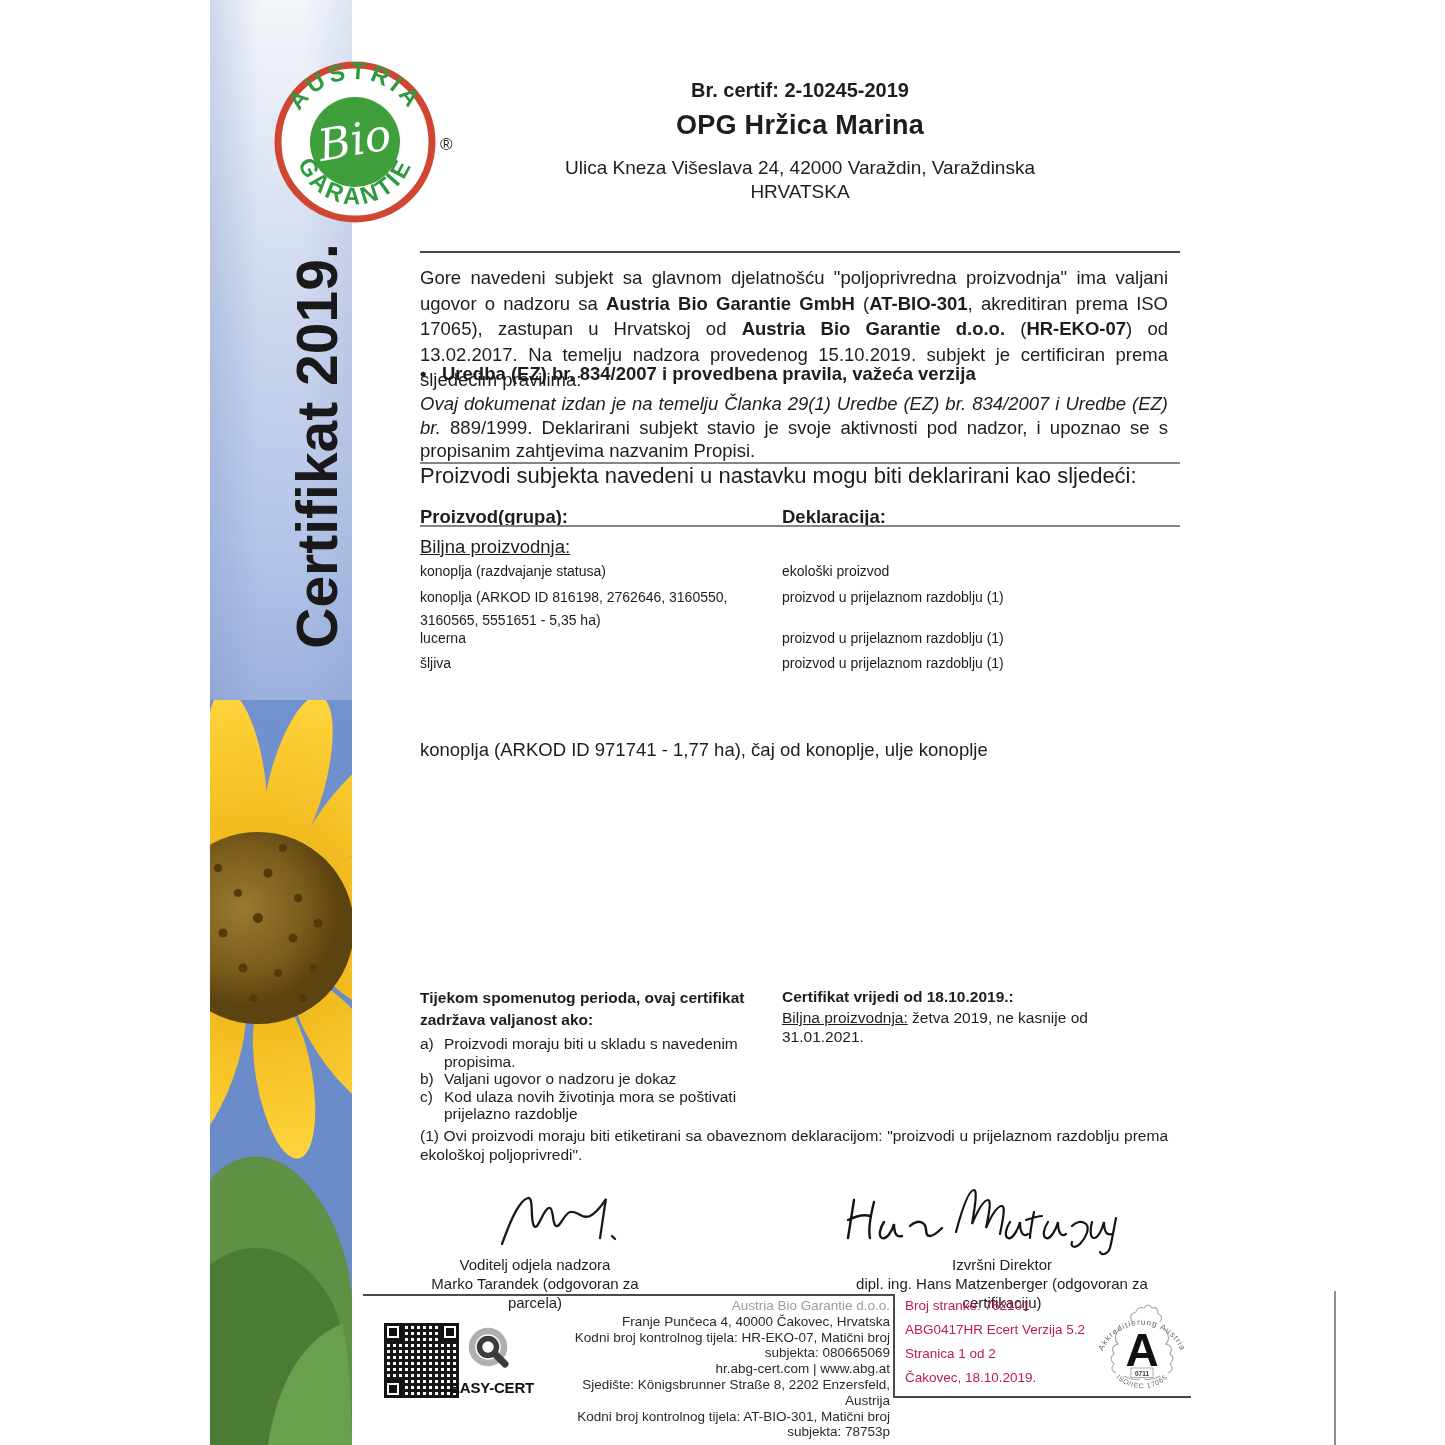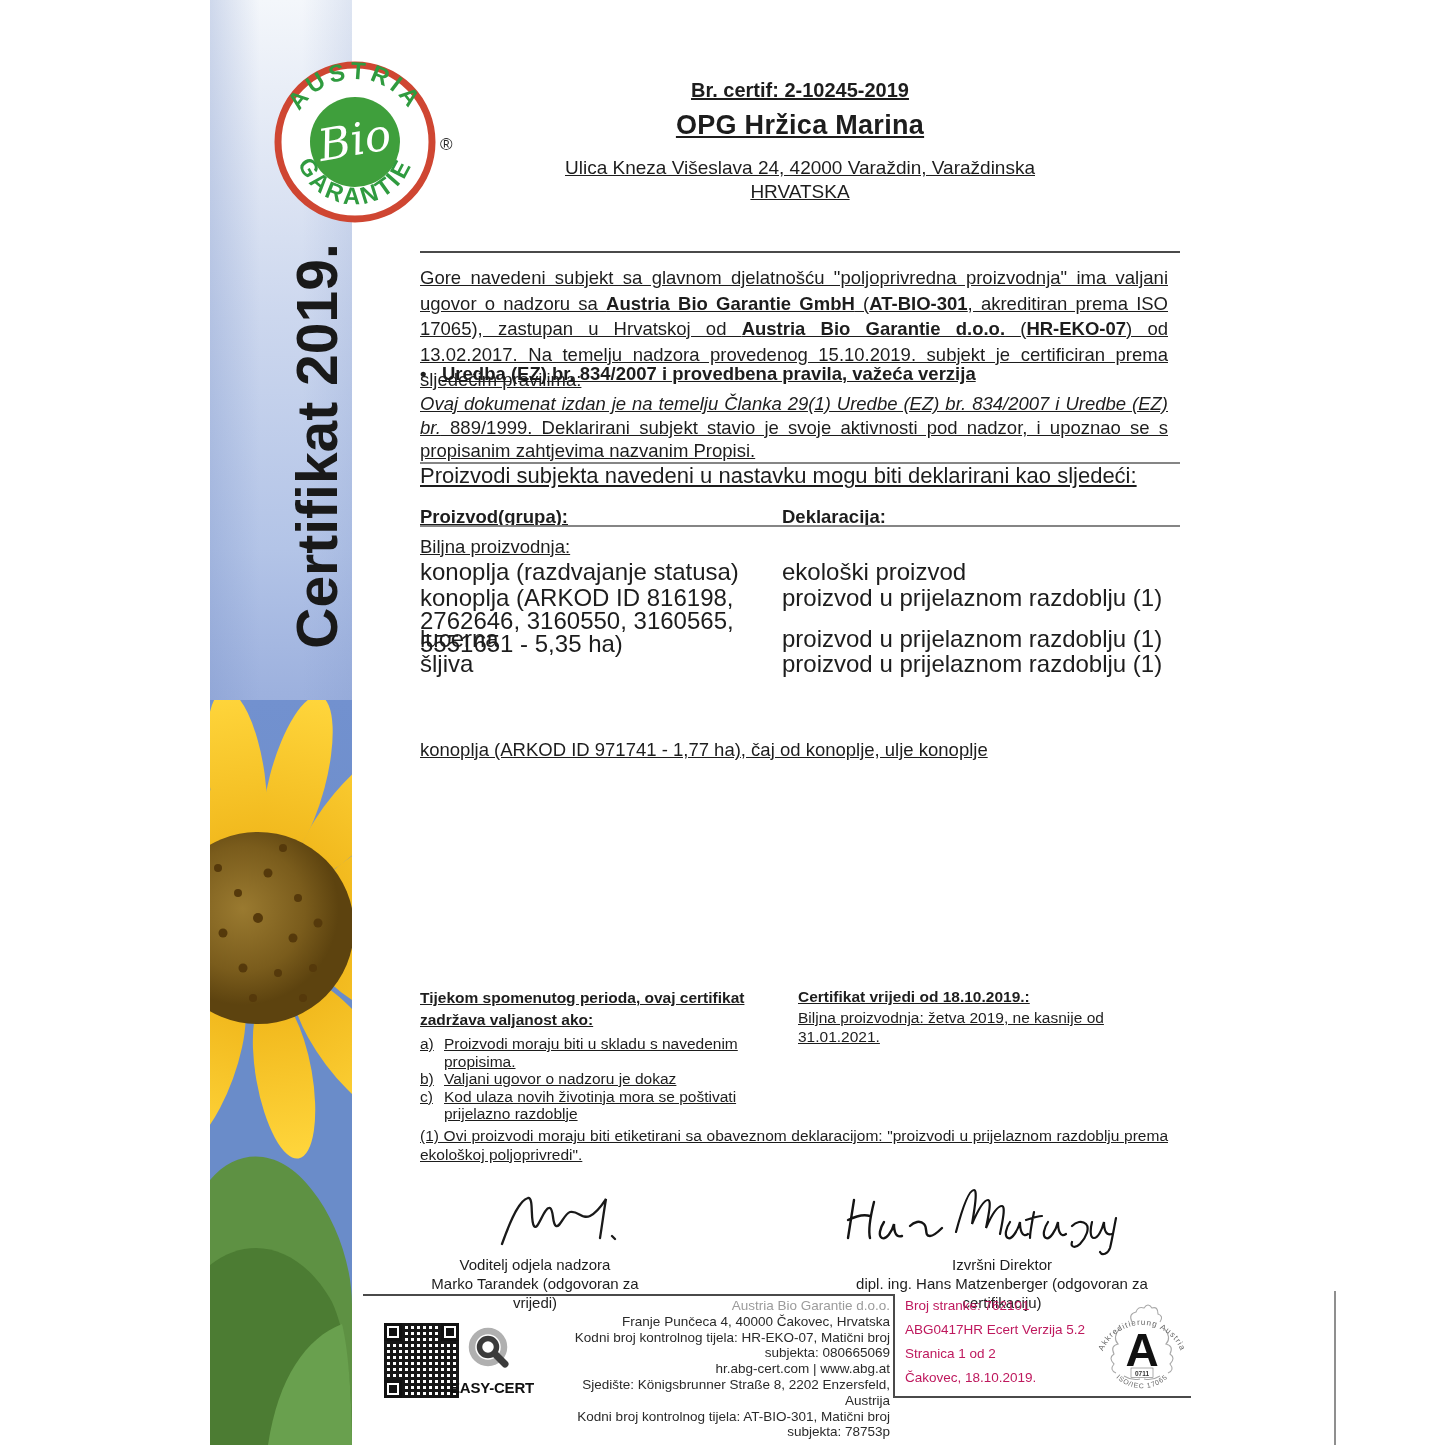--- a/index.html
+++ b/index.html
@@ -15,21 +15,21 @@
                    rgba(255,255,255,0) 65%,rgba(120,145,200,.18));}
   .flower{position:absolute;left:0;top:700px;width:142px;height:745px;display:block;}
 
   .vtitle{position:absolute;left:57px;top:410px;width:520px;height:72px;
           transform:rotate(-90deg);display:flex;align-items:center;justify-content:center;
           font-size:57px;font-weight:bold;color:#191919;letter-spacing:0px;white-space:nowrap;}
 
   .bio-logo{position:absolute;left:270px;top:56px;width:192px;height:172px;}
 
   
-  .abs{position:absolute;text-decoration:underline;}
+  .abs{position:absolute;}
   .col-l{left:420px;}
   .ctr{text-align:center;width:760px;}
   .h-certno{top:79px;font-size:20px;font-weight:bold;}
   .h-name{top:110px;font-size:27px;font-weight:bold;letter-spacing:.3px;}
   .h-addr{top:157px;font-size:19px;}
   .h-country{top:181px;font-size:19px;}
   .h-oib{top:225px;font-size:19px;}
 
   .rule{position:absolute;background:#4a4a4a;}
   .rule.thin{background:#858585;}
@@ -38,32 +38,32 @@
   .intro{top:265px;}
   .bullet{top:363px;font-weight:bold;font-size:18.5px;width:748px;}
   .bullet .mark{display:inline-block;width:22px;}
   .basis{top:392px;line-height:23.5px;}
   .basis .it{font-style:italic;}
   .prod-intro{top:463px;font-size:22px;width:748px;}
 
   .thead{top:506px;width:760px;font-size:18.5px;font-weight:bold;}
   .c2{position:absolute;left:362px;top:0;}
   .group{top:536px;font-size:18.5px;text-decoration:underline;}
-  .trow{width:760px;font-size:24px;line-height:23px;}
+  .trow{width:760px;font-size:14px;line-height:23px;}
   .trow .p{display:inline-block;width:350px;vertical-align:top;}
   .r1{top:560px;} .r2{top:586px;} .r3{top:627px;} .r4{top:652px;}
 
   .harvest{top:690px;}
   .harvest2{top:739px;font-size:18.5px;width:748px;}
 
   .vleft{top:987px;width:360px;font-size:15.5px;line-height:17.5px;}
   .vleft .t{font-weight:bold;line-height:22px;margin-bottom:4px;}
   .vleft .li{display:flex;}
   .vleft .li .m{width:24px;flex:none;}
-  .vright{left:782px;top:987px;width:392px;font-size:15.5px;line-height:19px;margin-left:16px;}
+  .vright{left:782px;top:987px;width:392px;font-size:15.5px;line-height:19px;}
   .vright .t{font-weight:bold;margin-bottom:2px;}
   .u{text-decoration:underline;}
 
   .footnote{top:1126px;font-size:15.5px;line-height:19px;width:748px;text-align:justify;}
 
   .sig{position:absolute;}
   .sig-label{position:absolute;text-align:center;font-size:15px;line-height:19px;}
   .sl-left{left:415px;top:1255px;width:240px;}
   .sl-right{left:822px;top:1255px;width:360px;}
 
@@ -250,21 +250,21 @@
 
   <svg class="sig" style="left:492px;top:1186px;" width="155" height="70" viewBox="0 0 155 70" aria-hidden="true">
     <path d="M10,58 C20,30 28,14 36,12 C42,11 38,34 42,40 C46,46 52,20 58,22 C62,24 60,38 64,40 C68,42 72,28 78,26 C86,24 90,34 98,30 C106,26 112,16 114,13 C112,24 110,40 108,52 M120,50 l3,3" stroke="#1a1a1a" stroke-width="2.3" fill="none" stroke-linecap="round"></path>
   </svg>
   <svg class="sig" style="left:838px;top:1180px;" width="290" height="78" viewBox="0 0 290 78" aria-hidden="true">
     <path d="M16,20 C14,32 12,46 10,58 M10,40 C18,36 26,34 32,36 M36,22 C32,38 30,50 32,58 M46,42 C42,48 40,56 44,58 C48,60 54,52 56,44 C56,52 58,58 64,56 M72,46 C76,42 82,40 86,44 C90,48 86,56 92,56 C96,56 100,52 104,48" stroke="#141414" stroke-width="2.4" fill="none" stroke-linecap="round"></path>
     <path d="M118,52 C126,22 132,10 136,10 C140,10 136,32 134,44 C140,30 146,20 150,20 C154,20 150,38 148,48 C154,34 160,26 164,26 C168,26 164,44 162,54 M172,42 C168,48 166,56 170,58 C174,60 180,50 182,42 C182,50 184,58 190,54 M196,32 C194,42 192,52 192,58 M188,40 C194,38 200,36 204,36 M210,42 C206,48 204,56 208,58 C212,60 218,50 220,42 C220,50 222,58 228,54 M234,46 C238,42 244,40 248,44 C252,48 248,58 242,64 C238,68 232,68 234,62 M254,42 C252,50 252,58 256,58 C260,58 264,50 266,42 C266,50 268,56 274,54 M278,38 C276,48 274,60 272,68 C270,74 264,76 262,72" stroke="#141414" stroke-width="2.2" fill="none" stroke-linecap="round"></path>
   </svg>
   <div class="sig-label sl-left">
     <div>Voditelj odjela nadzora</div>
-    <div>Marko Tarandek (odgovoran za vrijedi)</div>
+    <div>Marko Tarandek (odgovoran za parcela)</div>
   </div>
   <div class="sig-label sl-right">
     <div>Izvršni Direktor</div>
     <div>dipl. ing. Hans Matzenberger (odgovoran za certifikaciju)</div>
   </div>
 
   <div class="rule f-rule"></div>
   <div class="rule f-vline"></div>
   <div class="rule f-bline"></div>
   <div class="abs edge-line"></div>

